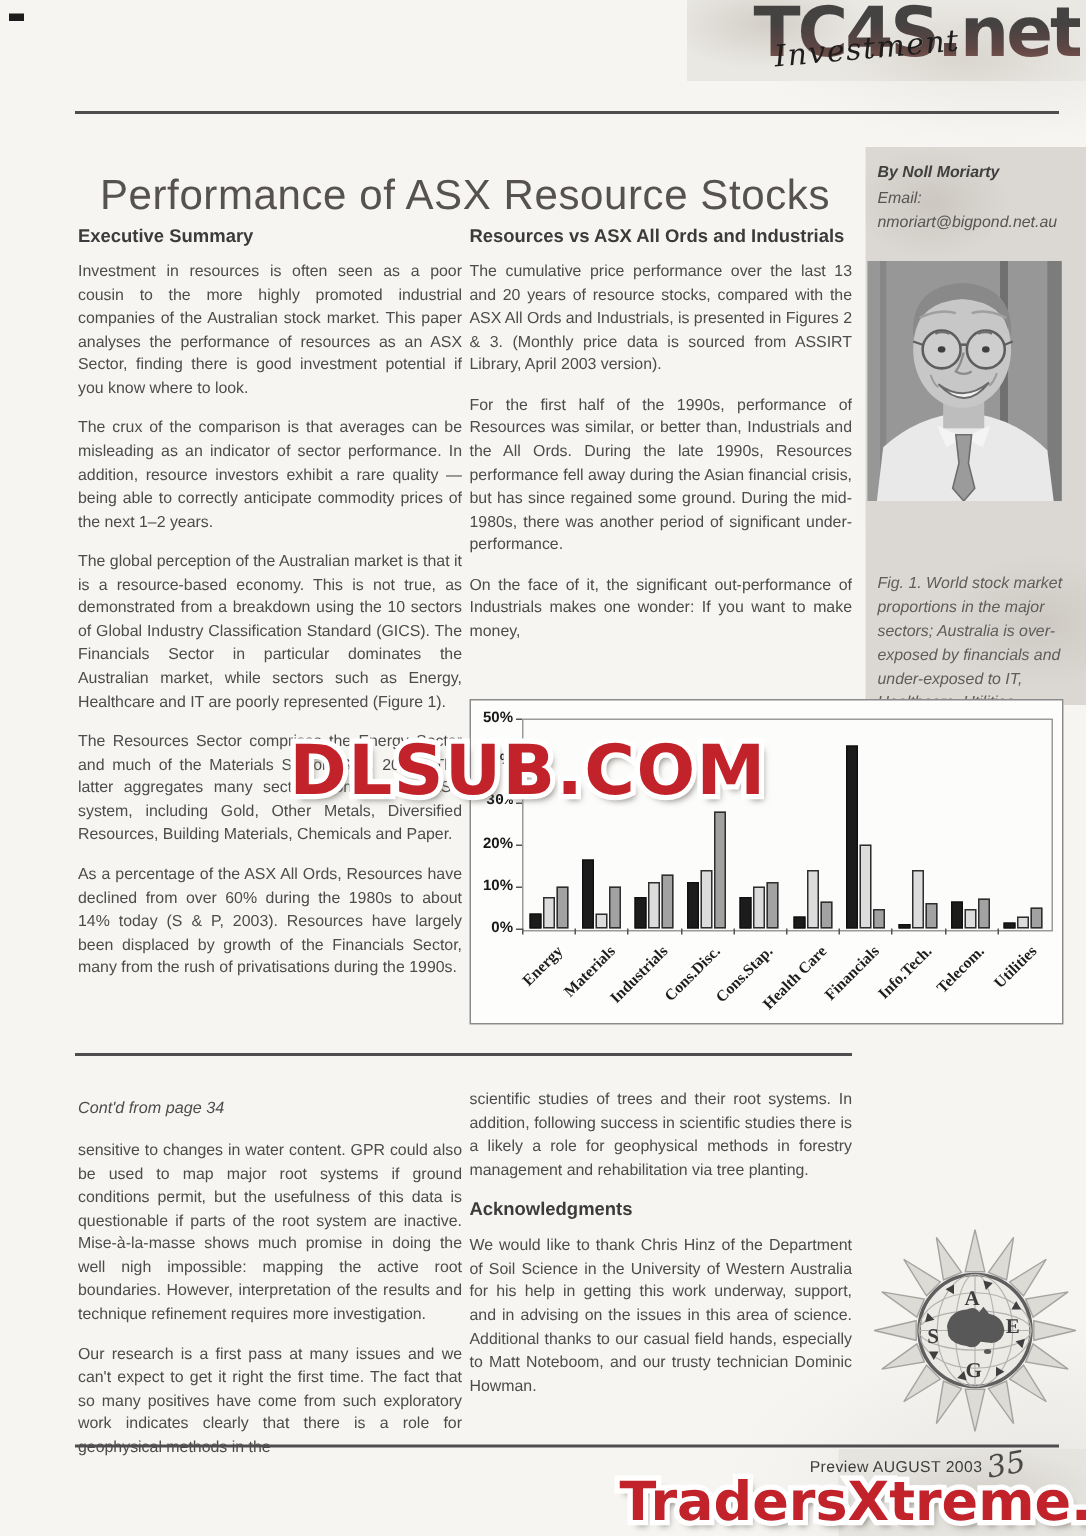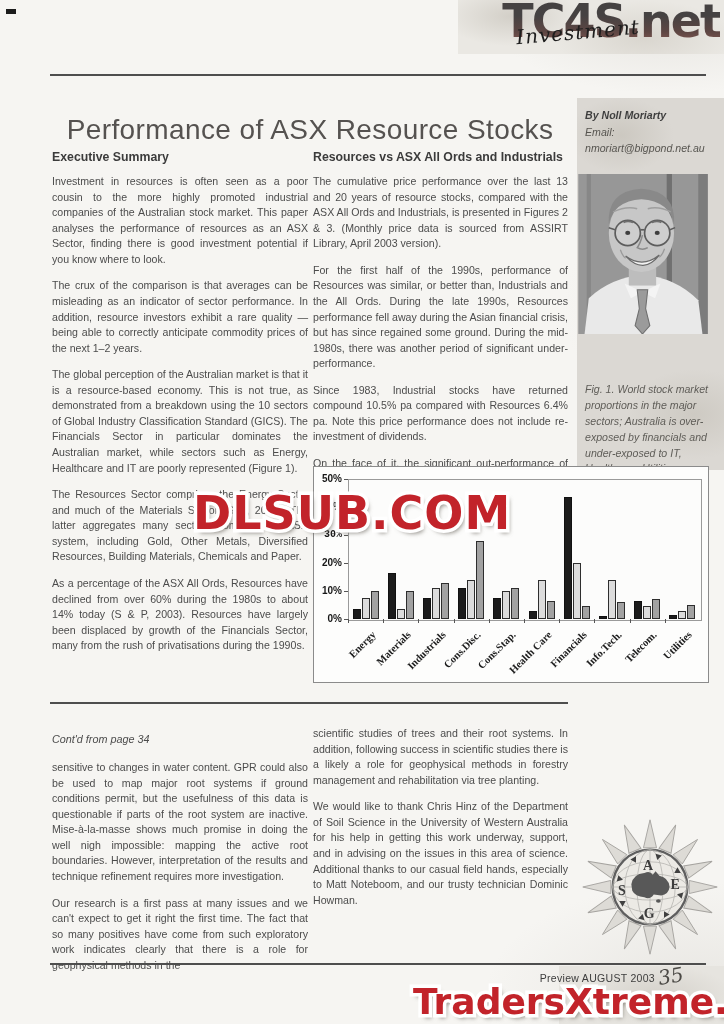--- a/index.html
+++ b/index.html
@@ -130,21 +130,20 @@
     <p>The crux of the comparison is that averages can be misleading as an indicator of sector performance. In addition, resource investors exhibit a rare quality — being able to correctly anticipate commodity prices of the next 1–2 years.</p>
     <p>The global perception of the Australian market is that it is a resource-based economy. This is not true, as demonstrated from a breakdown using the 10 sectors of Global Industry Classification Standard (GICS). The Financials Sector in particular dominates the Australian market, while sectors such as Energy, Healthcare and IT are poorly represented (Figure 1).</p>
     <p>The Resources Sector comprises the Energy Sector and much of the Materials Sector (S&amp;P, 2003). The latter aggregates many sectors from the old ASX system, including Gold, Other Metals, Diversified Resources, Building Materials, Chemicals and Paper.</p>
     <p>As a percentage of the ASX All Ords, Resources have declined from over 60% during the 1980s to about 14% today (S &amp; P, 2003). Resources have largely been displaced by growth of the Financials Sector, many from the rush of privatisations during the 1990s.</p>
   </div>
 
   <div class="col col-right">
     <h2>Resources vs ASX All Ords and Industrials</h2>
     <p>The cumulative price performance over the last 13 and 20 years of resource stocks, compared with the ASX All Ords and Industrials, is presented in Figures 2 &amp; 3. (Monthly price data is sourced from ASSIRT Library, April 2003 version).</p>
     <p>For the first half of the 1990s, performance of Resources was similar, or better than, Industrials and the All Ords. During the late 1990s, Resources performance fell away during the Asian financial crisis, but has since regained some ground. During the mid-1980s, there was another period of significant under-performance.</p>
-    <p>Since 1983, Industrial stocks have returned compound 10.5% pa compared with Resources 6.4% pa. Note this price performance does not include re-investment of dividends.</p>
     <p>On the face of it, the significant out-performance of Industrials makes one wonder: If you want to make money,</p>
   </div>
 
   <aside class="sidebar">
     <div class="byline">
       <div class="by">By Noll Moriarty</div>
       <div class="em">Email:</div>
       <div class="em">nmoriart@bigpond.net.au</div>
     </div>
     <svg class="portrait" width="130" height="160" viewBox="0 0 123 152">
@@ -244,20 +243,21 @@
   <div class="rule rule-mid"></div>
   <div class="contd">Cont'd from page 34</div>
 
   <div class="col col-bleft">
     <p>sensitive to changes in water content. GPR could also be used to map major root systems if ground conditions permit, but the usefulness of this data is questionable if parts of the root system are inactive. Mise-à-la-masse shows much promise in doing the well nigh impossible: mapping the active root boundaries. However, interpretation of the results and technique refinement requires more investigation.</p>
     <p>Our research is a first pass at many issues and we can't expect to get it right the first time. The fact that so many positives have come from such exploratory work indicates clearly that there is a role for geophysical methods in the</p>
   </div>
 
   <div class="col col-bright">
     <p>scientific studies of trees and their root systems. In addition, following success in scientific studies there is a likely a role for geophysical methods in forestry management and rehabilitation via tree planting.</p>
+    <h2 class="mt">Acknowledgments</h2>
     <p>We would like to thank Chris Hinz of the Department of Soil Science in the University of Western Australia for his help in getting this work underway, support, and in advising on the issues in this area of science. Additional thanks to our casual field hands, especially to Matt Noteboom, and our trusty technician Dominic Howman.</p>
   </div>
 
   <svg class="aseg" width="140" height="150" viewBox="-75 -78 150 156">
     <defs>
         <polygon id="ray" points="0,-72 7,-42 -7,-42"></polygon>
       </defs>
     <g fill="#dddbd6" stroke="#a6a4a0" stroke-width="1">
       <use href="#ray"></use>
         <use href="#ray" transform="rotate(22.5)"></use>

